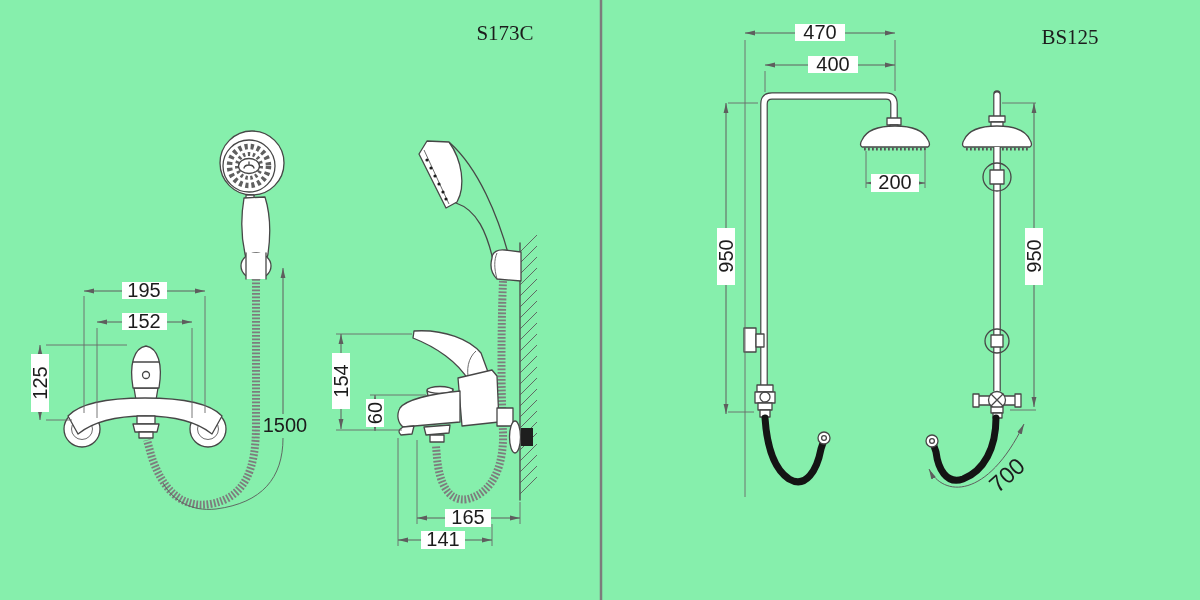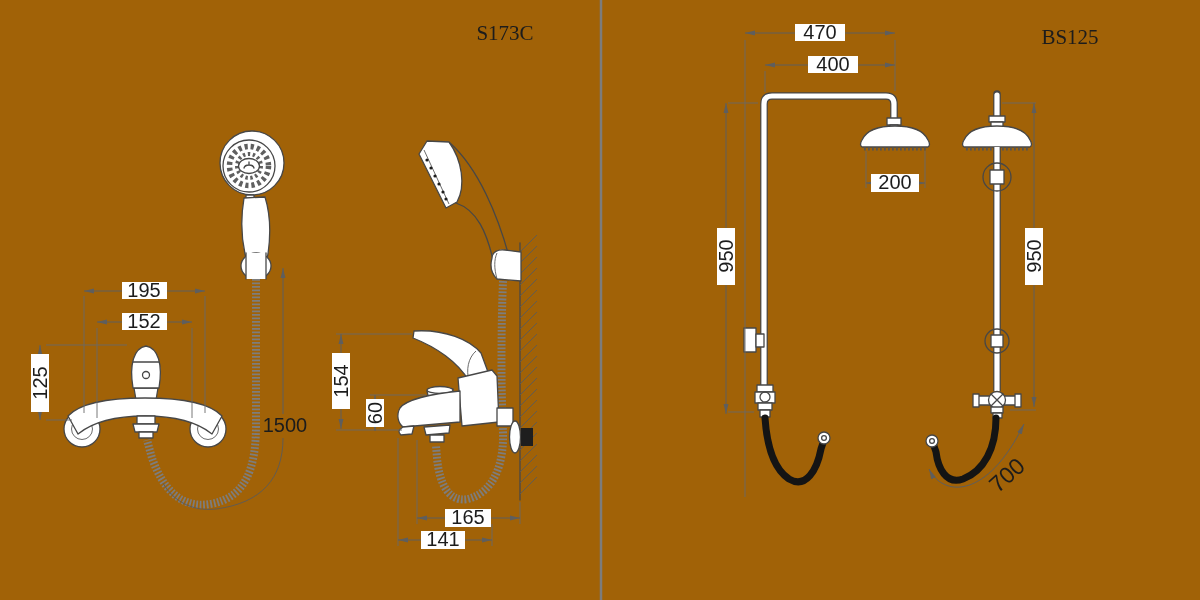--- a/index.html
+++ b/index.html
@@ -1,16 +1,16 @@
 <!DOCTYPE html>
 <html><head>
 <meta charset="utf-8">
 <style>
   html,body{margin:0;padding:0;background:#ffffff;}
-  #sheet{position:relative;width:1200px;height:600px;background:#a16207;overflow:hidden;
+  #sheet{position:relative;width:1200px;height:600px;background:#86efac;overflow:hidden;
          font-family:"Liberation Sans",sans-serif;}
   svg{display:block;}
   
   .ln   {fill:none;stroke:#474747;stroke-width:1.3;stroke-linejoin:round;stroke-linecap:round;}
   .thin {fill:none;stroke:#5a5a5a;stroke-width:0.9;}
   .wh   {fill:#ffffff;stroke:#474747;stroke-width:1.3;stroke-linejoin:round;}
   .blk  {fill:#1e1e1e;stroke:none;}
   
   .ext  {fill:none;stroke:#6a6a6a;stroke-width:0.9;}
   .dimline{fill:none;stroke:#5e5e5e;stroke-width:1;marker-start:url(#arr);marker-end:url(#arr);}

